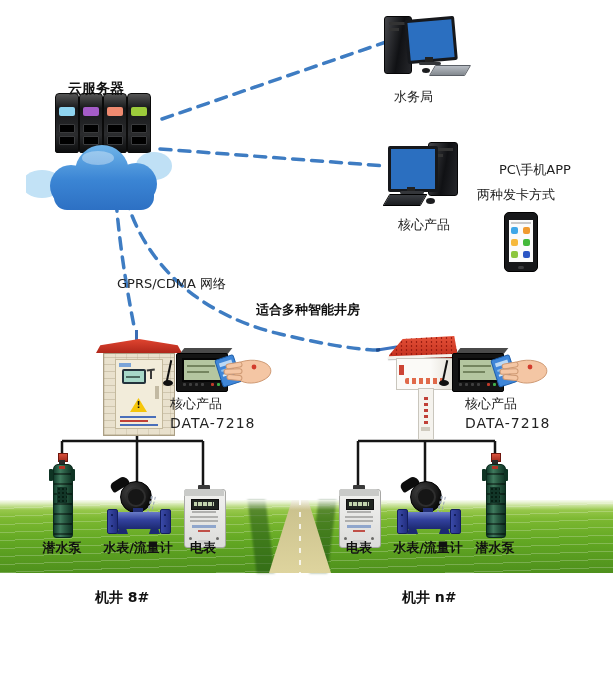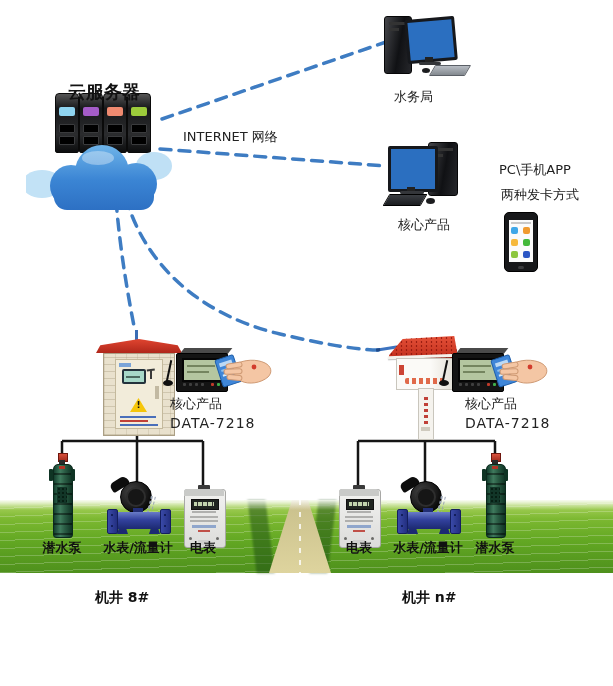--- a/index.html
+++ b/index.html
@@ -179,21 +179,21 @@
       <path d="M160,149 L386,166"></path>
       <path d="M116,200 C120,250 128,296 135,331"></path>
       <path d="M126,198 C145,265 200,315 280,334 C330,346 368,351 383,350"></path>
     </g>
     <g stroke="#151515" stroke-width="2.5" fill="none">
       <path d="M137,430 L137,441 M62,441 L203,441 M62,441 L62,457 M137,441 L137,490 M203,441 L203,491"></path>
       <path d="M425,436 L425,441 M358,441 L495,441 M358,441 L358,491 M425,441 L425,490 M495,441 L495,457"></path>
     </g>
   </svg>
 
-  <div class="txt bold" style="left:68px;top:80px;font-size:18px;">云服务器</div>
+  <div class="txt bold" style="left:68px;top:80px;font-size:14px;">云服务器</div>
   <div>
     <div class="srv" style="left:55px;">
         <span class="stripe" style="background:#8fd4f0;"></span>
         <span class="slot" style="top:30px;"></span>
         <span class="slot" style="top:42px;"></span>
       </div>
     <div class="srv" style="left:79px;">
         <span class="stripe" style="background:#a45cc8;"></span>
         <span class="slot" style="top:30px;"></span>
         <span class="slot" style="top:42px;"></span>
@@ -221,21 +221,22 @@
     <ellipse cx="128" cy="40" rx="18" ry="14" fill="#bfe0f5"></ellipse>
     <g fill="url(#cg)">
       <circle cx="45" cy="60" r="21"></circle>
       <circle cx="76" cy="46" r="27"></circle>
       <circle cx="110" cy="58" r="21"></circle>
       <rect x="28" y="56" width="100" height="28" rx="13"></rect>
     </g>
     <ellipse cx="72" cy="32" rx="16" ry="7" fill="rgba(255,255,255,0.35)"></ellipse>
   </svg>
 
-  <div class="txt" style="left:183px;top:128px;">INTERNET 网络</div>
+  <div class="txt" style="left:117px;top:275px;">GPRS/CDMA 网络</div>
+  <div class="txt bold" style="left:256px;top:301px;">适合多种智能井房</div>
 
   <div class="pc" style="left:378px;top:12px;width:92px;height:66px;">
     <div class="tower" style="left:6px;top:4px;width:26px;height:56px;">
         <i></i>
         <i style="top:11px;width:10px;"></i>
       </div>
     <div class="monitor scr-sky" style="left:28px;top:6px;width:44px;height:38px;transform:rotate(-5deg);"></div>
     <div class="stand" style="left:47px;top:45px;width:8px;height:6px;"></div>
     <div class="base" style="left:41px;top:50px;width:22px;height:3px;"></div>
     <div class="kb" style="left:54px;top:53px;width:34px;height:9px;"></div>
@@ -249,21 +250,21 @@
         <i style="top:11px;width:10px;"></i>
       </div>
     <div class="monitor scr-field" style="left:8px;top:6px;width:44px;height:40px;"></div>
     <div class="stand" style="left:27px;top:47px;width:8px;height:5px;"></div>
     <div class="base" style="left:20px;top:51px;width:24px;height:3px;"></div>
     <div class="kb" style="left:6px;top:54px;width:36px;height:10px;background:linear-gradient(180deg,#3a3d42,#1b1d20);border-color:#000;"></div>
     <div class="mouse" style="left:46px;top:58px;width:9px;height:6px;"></div>
   </div>
   <div class="txt" style="left:398px;top:216px;">核心产品</div>
   <div class="txt" style="left:499px;top:161px;">PC\手机APP</div>
-  <div class="txt" style="left:501px;top:186px;">两种发卡方式</div>
+  <div class="txt" style="left:477px;top:186px;">两种发卡方式</div>
 
   <div class="phone">
     <div class="scr"></div>
       <div class="hdr"></div>
     <div class="ico" style="left:6px;top:14px;background:#3fa7e8;"></div>
     <div class="ico" style="left:18px;top:14px;background:#f09a2e;"></div>
     <div class="ico" style="left:6px;top:26px;background:#f6b93c;"></div>
     <div class="ico" style="left:18px;top:26px;background:#43b83a;"></div>
     <div class="ico" style="left:6px;top:38px;background:#8cc63e;"></div>
     <div class="ico" style="left:18px;top:38px;background:#2b56c4;"></div>

